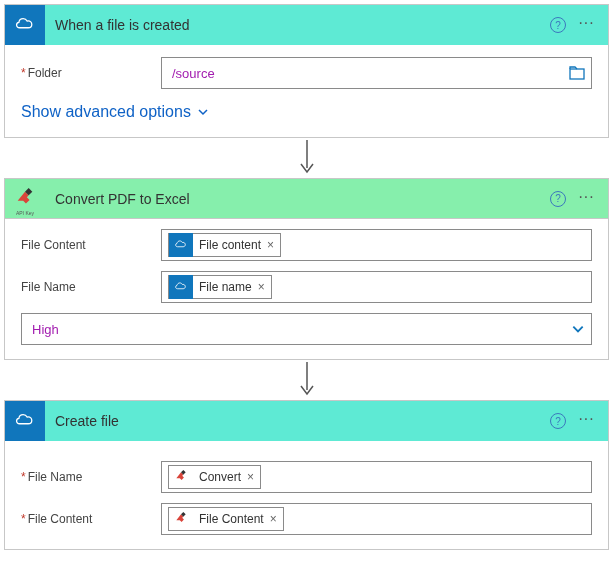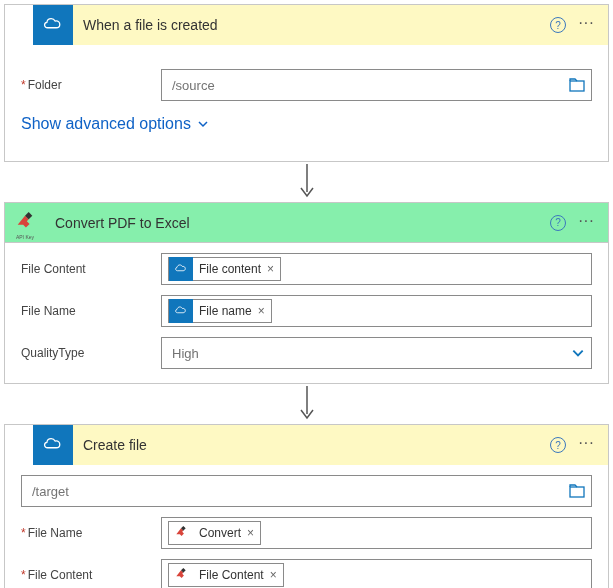--- a/index.html
+++ b/index.html
@@ -15,21 +15,21 @@
   .card {
     border: 1px solid #c7c7c7;
     background: #fff;
   }
   .card-header {
     display: flex;
     align-items: center;
     height: 40px;
     padding: 0 6px 0 0;
   }
-  .hdr-blue { background: #fef9c3; margin-left: 28px; }
+  .hdr-blue { background: #5eead4; }
   .hdr-white { background: #86efac; border-bottom: 1px solid #c7c7c7; }
   .hdr-icon {
     width: 40px;
     height: 40px;
     display: flex;
     align-items: center;
     justify-content: center;
     flex-shrink: 0;
   }
   .icon-onedrive-bg {
@@ -56,21 +56,21 @@
     display: flex; align-items: center; justify-content: center;
   }
   .dots {
     color: #555;
     font-size: 16px;
     letter-spacing: 0;
     line-height: 1;
     padding-bottom: 4px;
   }
   .card-body {
-    padding: 24px 16px;
+    padding: 12px 16px;
   }
   .row {
     display: flex;
     align-items: center;
     margin-bottom: 10px;
   }
   .row:last-child { margin-bottom: 0; }
   .field-label {
     width: 140px;
     font-size: 12px;
@@ -86,21 +86,21 @@
     flex: 1;
     min-height: 32px;
     border: 1px solid #8a8a8a;
     background: #fff;
     display: flex;
     align-items: center;
     padding: 3px 6px;
     font-size: 13px;
     position: relative;
   }
-  .field-input.text { padding-left: 10px; color:#737373; }
+  .field-input.text { padding-left: 10px; color:#a21caf; }
   .folder-right {
     margin-left: auto;
     color: #1076bc;
   }
   .chev-right {
     margin-left: auto;
     color: #1076bc;
     font-size: 14px;
   }
   .token {
@@ -241,21 +241,20 @@
             <svg width="14" height="14" viewBox="0 0 24 24" fill="none">
               <path d="M6 15c-1.8 0-3.2-1.3-3.2-3 0-1.5 1.1-2.7 2.5-2.9C5.6 6.8 7.6 5 10 5c1.9 0 3.5 1.1 4.3 2.7.4-.1.8-.2 1.2-.2 2.2 0 3.9 1.8 3.9 3.9 0 2.1-1.7 3.6-3.9 3.6H6z" stroke="#fff" stroke-width="1.4"></path>
             </svg>
           </div>
           <span>File name</span>
           <span class="t-close">×</span>
         </div>
       </div>
     </div>
     <div class="row">
-      <div class="field-label">QualityType</div>
       <div class="field-input text">
         <span>High</span>
         <span class="chev-right">
           <svg width="14" height="14" viewBox="0 0 12 12">
               <path d="M2 4 L6 8 L10 4" fill="none" stroke="#1076bc" stroke-width="1.6"></path>
             </svg>
         </span>
       </div>
     </div>
   </div>
@@ -276,29 +275,20 @@
       </svg>
     </div>
     <div class="hdr-title">Create file</div>
     <div class="hdr-actions">
       <div class="help-icon">?</div>
       <div class="dots">···</div>
     </div>
   </div>
   <div class="card3-body">
     <div class="row">
-      <div class="field-input text">
-        <span>/target</span>
-        <span class="folder-right">
-          <svg width="16" height="14" viewBox="0 0 16 14">
-            <rect x="1" y="3" width="14" height="10" fill="none" stroke="#1076bc" stroke-width="1.3"></rect>
-            <path d="M1 3 L1 1 L6 1 L8 3" fill="none" stroke="#1076bc" stroke-width="1.3"></path>
-          </svg>
-        </span>
-      </div>
     </div>
     <div class="row">
       <div class="field-label req">File Name</div>
       <div class="field-input">
         <div class="token">
           <div class="t-icon">
             <div class="apikey-icon apikey-small">
               <svg width="14" height="14" viewBox="0 0 24 24">
                 <path d="M4 14 L12 4 L16 8 L14 10 L17 13 L13 17 L10 14 Z" fill="#d9443a"></path>
                 <path d="M12 4 L16 8 L20 4 L16 0 Z" fill="#333"></path>

